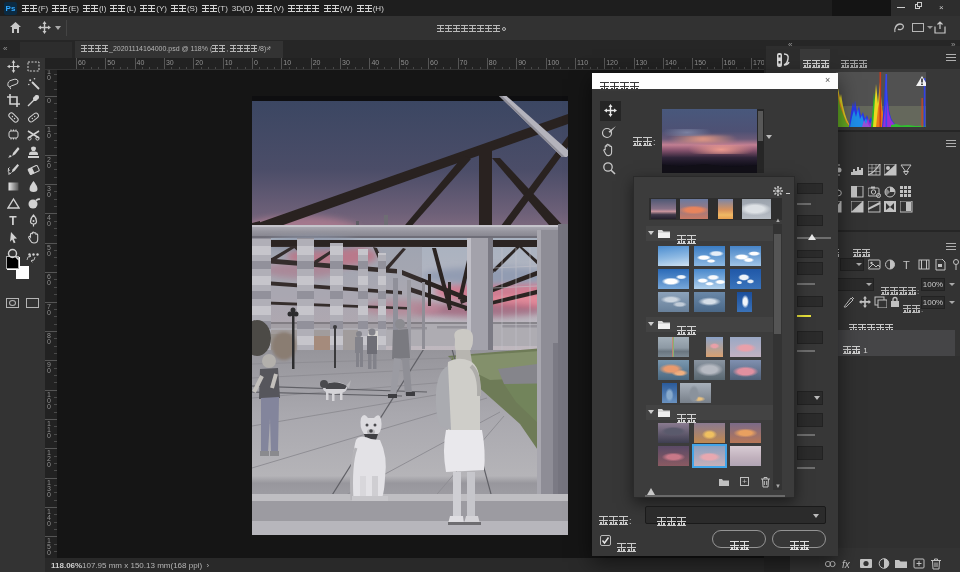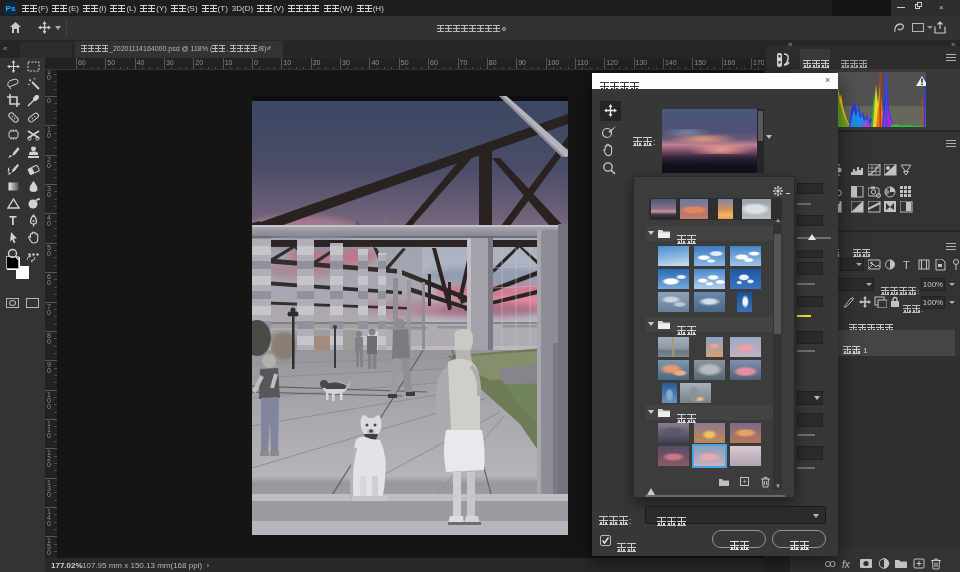--- a/index.html
+++ b/index.html
@@ -636,21 +636,21 @@
  <rect x="215" y="376" width="8" height="44" fill="#c6c6cb"></rect>
  <path d="M198 420 L211 420 L212 428 L196 428 Z" fill="#dfdee2"></path>
  <path d="M214 420 L226 420 L228 428 L212 428 Z" fill="#d4d3d7"></path>
  <rect x="196" y="426" width="17" height="3" fill="#6e6d71"></rect>
         <rect x="212" y="426" width="17" height="3" fill="#6e6d71"></rect>
 </g>
 </svg>
 </div>
 
 <div class="ab" style="left:45px;top:558px;width:719px;height:14px;background:#292929">
- <div class="ab" style="left:6px;top:3px;color:#cfcfcf;font-size:8px;font-weight:bold">177.02%</div>
+ <div class="ab" style="left:6px;top:3px;color:#cfcfcf;font-size:8px;font-weight:bold">118.06%</div>
  <div class="ab" style="left:37px;top:3px;color:#b5b5b5;font-size:8px">107.95 mm x 150.13 mm(168 ppi)&nbsp;&nbsp;›</div>
 </div>
 
 <div class="ab" id="rightcol" style="left:764px;top:40px;width:196px;height:532px;background:#262626">
  <div class="ab" style="left:24px;top:0px;color:#9a9a9a;font-size:8px">«</div>
  <div class="ab" style="left:187px;top:0px;color:#9a9a9a;font-size:8px">»</div>
 
  <div class="ab" style="left:2px;top:6px;width:24px;height:27px;background:#2e2e2e"></div>
  <svg class="ab" style="left:12px;top:12px" width="14" height="16" viewBox="0 0 14 16">
       <rect x="1" y="1" width="5" height="14" rx="2" fill="#d8d8d8"></rect>

